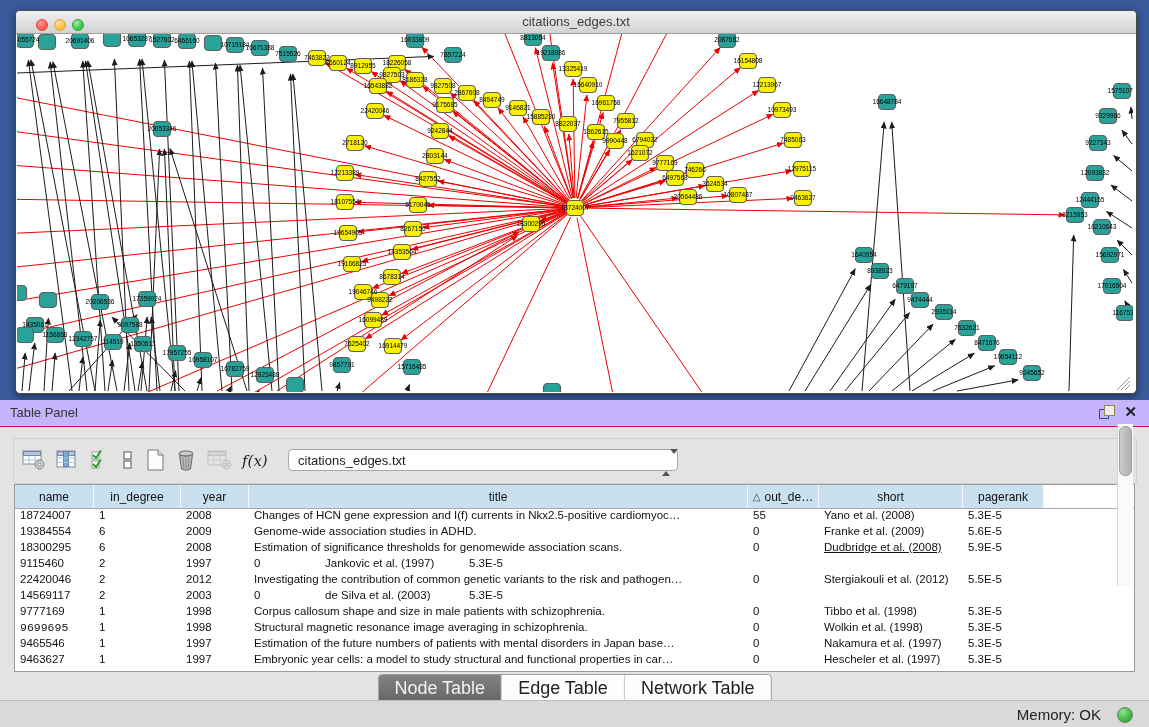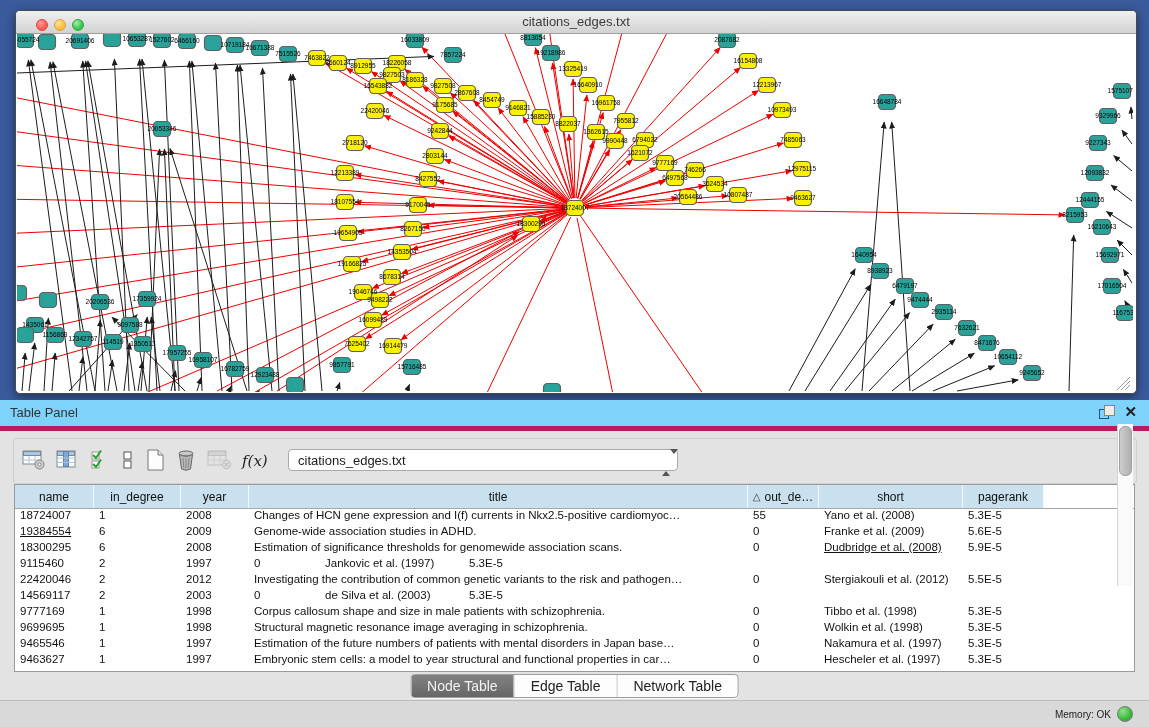--- a/index.html
+++ b/index.html
@@ -11,21 +11,21 @@
   #titlebar{position:absolute;left:0;top:0;right:0;height:22px;background:linear-gradient(#F0F0F0,#D2D2D2);border-bottom:1px solid #9f9f9f;}
   #titlebar .title{position:absolute;left:0;right:0;top:3px;text-align:center;font-size:13px;color:#3c3c3c;}
   .tl{position:absolute;top:8px;width:12px;height:12px;border-radius:50%;box-sizing:border-box;}
   #btn-close{left:20px;background:radial-gradient(circle at 35% 30%,#ff9d96,#FC5A52 60%);border:1px solid #DF443C;}
   #btn-min{left:38px;background:radial-gradient(circle at 35% 30%,#ffe2a0,#FDBE40 60%);border:1px solid #DFA03A;}
   #btn-zoom{left:56px;background:radial-gradient(circle at 35% 30%,#a8ecae,#36C84B 60%);border:1px solid #2DA53C;}
   #canvas{position:absolute;left:1px;top:23px;width:1116px;height:358px;background:#fff;}
 
   
   #tablepanel{position:absolute;left:0;top:400px;width:1149px;height:327px;background:#E3E3E3;}
-  #panel-titlebar{position:absolute;left:0;top:0;width:1149px;height:26px;background:#7dd3fc;border-bottom:5px solid #be185d;}
+  #panel-titlebar{position:absolute;left:0;top:0;width:1149px;height:26px;background:#c4b5fd;border-bottom:1px solid #be185d;}
   #panel-titlebar .ptitle{position:absolute;left:10px;top:5px;font-size:13px;color:#333;}
   #float-btn{position:absolute;right:34px;top:5px;width:16px;height:14px;cursor:pointer;}
   #float-btn .sq1{position:absolute;left:0;bottom:0;width:8px;height:8px;border:1px solid #2F4F7F;}
   #float-btn .sq2{position:absolute;right:0;top:0;width:9px;height:9px;border:1px solid #8B8B55;background:#ECECEC;}
   #close-panel-btn{position:absolute;right:12px;top:3px;font-size:15px;font-weight:bold;color:#222;cursor:pointer;}
 
   #toolbar-box{position:absolute;left:13px;top:38px;width:1122px;height:44px;border:1px solid #CFCFCF;border-radius:3px;}
   .tb-ico{position:absolute;top:10px;cursor:pointer;}
   #fx-label{font-family:"DejaVu Serif",serif;font-style:italic;font-size:15px;color:#222;}
   #table-select{position:absolute;left:274px;top:10px;width:390px;height:22px;background:#fff;border:1px solid #A9A9A9;border-radius:4px;box-sizing:border-box;cursor:pointer;}
@@ -39,27 +39,27 @@
   .th{height:23px;box-sizing:border-box;background:#C9E0EF;border-right:1px solid #F2F8FC;display:flex;align-items:center;justify-content:center;font-size:12px;color:#111;cursor:pointer;flex:none;}
   .th .sortind{margin-right:4px;font-size:10px;color:#333;}
   #rows{position:absolute;left:0;top:23px;right:0;bottom:0;}
   .trow{display:flex;height:16px;cursor:default;}
   .td{font-size:11.5px;color:#111;padding:1px 0 0 5px;box-sizing:border-box;white-space:nowrap;overflow:hidden;flex:none;}
   #vscroll{position:absolute;right:16px;top:24px;width:15px;height:162px;background:#FAFAFA;border-left:1px solid #D5D5D5;}
   #vscroll .thumb{position:absolute;left:1px;top:2px;width:11px;height:48px;background:linear-gradient(90deg,#CDCDCD,#AFAFAF);border-radius:6px;border:1px solid #9f9f9f;}
 
   #tabsbar{position:absolute;left:0;top:272px;width:1149px;height:28px;}
   #segctl{position:absolute;left:50%;top:2px;transform:translateX(-50%);display:inline-flex;border:1px solid #9E9E9E;border-radius:4px;overflow:hidden;background:#FDFDFD;box-shadow:0 1px 0 rgba(255,255,255,.7);}
-  .seg{padding:3px 16px;font-size:14px;color:#222;border-left:1px solid #C9C9C9;cursor:pointer;white-space:nowrap;}
+  .seg{padding:3px 16px;font-size:18px;color:#222;border-left:1px solid #C9C9C9;cursor:pointer;white-space:nowrap;}
   .seg:first-child{border-left:none;}
   .seg.active{background:linear-gradient(#828282,#666666);color:#F2F2F2;border-left:none;}
 
   #statusbar{position:absolute;left:0;top:300px;width:1149px;height:27px;background:#D9D9D9;border-top:1px solid #BDBDBD;}
   #memory{position:absolute;right:16px;top:5px;display:flex;align-items:center;cursor:pointer;}
-  #memory .mlabel{font-size:10px;color:#222;margin-right:6px;text-align:center;}
+  #memory .mlabel{font-size:15px;color:#222;margin-right:16px;text-align:center;}
   #memory .dot{width:14px;height:14px;border-radius:50%;background:radial-gradient(circle at 35% 30%,#8FE58F,#35B535 65%);border:1px solid #777;}
 </style>
 </head>
 <body>
 
 <div id="stage">
 
   <div id="netwin">
     <div id="titlebar">
       <span class="tl" id="btn-close"></span>
@@ -547,21 +547,21 @@
           <div class="trow">
             <div class="td" style="width: 79px;">18724007</div>
             <div class="td" style="width: 87px;">1</div>
             <div class="td" style="width: 68px;">2008</div>
             <div class="td" style="width: 499px;">Changes of HCN gene expression and I(f) currents in Nkx2.5-positive cardiomyoc…</div>
             <div class="td" style="width: 71px;">55</div>
             <div class="td" style="width: 144px;">Yano et al. (2008)</div>
             <div class="td" style="width: 81px;">5.3E-5</div>
           </div>
           <div class="trow">
-            <div class="td" style="width: 79px; text-decoration: underline;">19384554</div>
+            <div class="td" style="width: 79px;">19384554</div>
             <div class="td" style="width: 87px;">6</div>
             <div class="td" style="width: 68px;">2009</div>
             <div class="td" style="width: 499px;">Genome-wide association studies in ADHD.</div>
             <div class="td" style="width: 71px;">0</div>
             <div class="td" style="width: 144px;">Franke et al. (2009)</div>
             <div class="td" style="width: 81px;">5.6E-5</div>
           </div>
           <div class="trow">
             <div class="td" style="width: 79px;">18300295</div>
             <div class="td" style="width: 87px;">6</div>
@@ -599,42 +599,42 @@
           <div class="trow">
             <div class="td" style="width: 79px;">9777169</div>
             <div class="td" style="width: 87px;">1</div>
             <div class="td" style="width: 68px;">1998</div>
             <div class="td" style="width: 499px;">Corpus callosum shape and size in male patients with schizophrenia.</div>
             <div class="td" style="width: 71px;">0</div>
             <div class="td" style="width: 144px;">Tibbo et al. (1998)</div>
             <div class="td" style="width: 81px;">5.3E-5</div>
           </div>
           <div class="trow">
-            <div class="td" style="width: 79px;">9699695</div>
+            <div class="td" style="width: 79px; font-family: Liberation Mono, monospace;">9699695</div>
             <div class="td" style="width: 87px;">1</div>
             <div class="td" style="width: 68px;">1998</div>
             <div class="td" style="width: 499px;">Structural magnetic resonance image averaging in schizophrenia.</div>
             <div class="td" style="width: 71px;">0</div>
             <div class="td" style="width: 144px;">Wolkin et al. (1998)</div>
             <div class="td" style="width: 81px;">5.3E-5</div>
           </div>
           <div class="trow">
             <div class="td" style="width: 79px;">9465546</div>
             <div class="td" style="width: 87px;">1</div>
             <div class="td" style="width: 68px;">1997</div>
             <div class="td" style="width: 499px;">Estimation of the future numbers of patients with mental disorders in Japan base…</div>
             <div class="td" style="width: 71px;">0</div>
             <div class="td" style="width: 144px;">Nakamura et al. (1997)</div>
             <div class="td" style="width: 81px;">5.3E-5</div>
           </div>
           <div class="trow">
             <div class="td" style="width: 79px;">9463627</div>
             <div class="td" style="width: 87px;">1</div>
             <div class="td" style="width: 68px;">1997</div>
-            <div class="td" style="width: 499px;">Embryonic stem cells: a model to year structural and functional properties in car…</div>
+            <div class="td" style="width: 499px;">Embryonic year cells: a model to study structural and functional properties in car…</div>
             <div class="td" style="width: 71px;">0</div>
             <div class="td" style="width: 144px;">Hescheler et al. (1997)</div>
             <div class="td" style="width: 81px;">5.3E-5</div>
           </div>
         </div>
     </div>
     <div id="vscroll">
         <div class="thumb"></div>
       </div>
 

